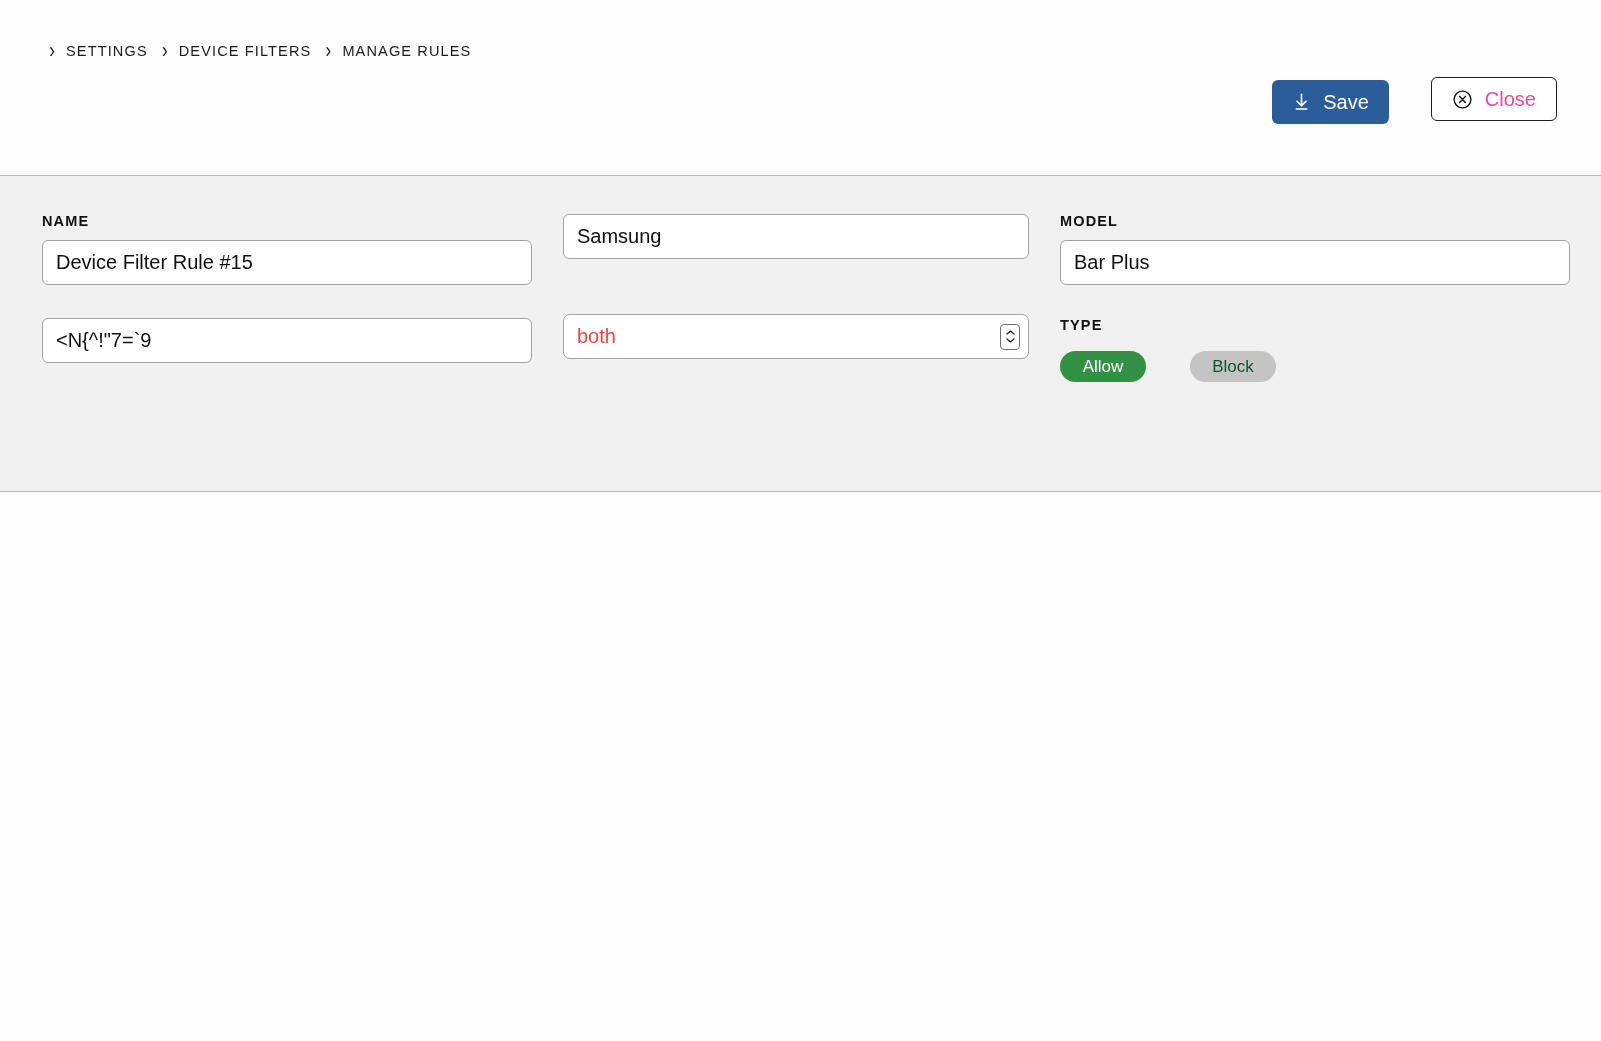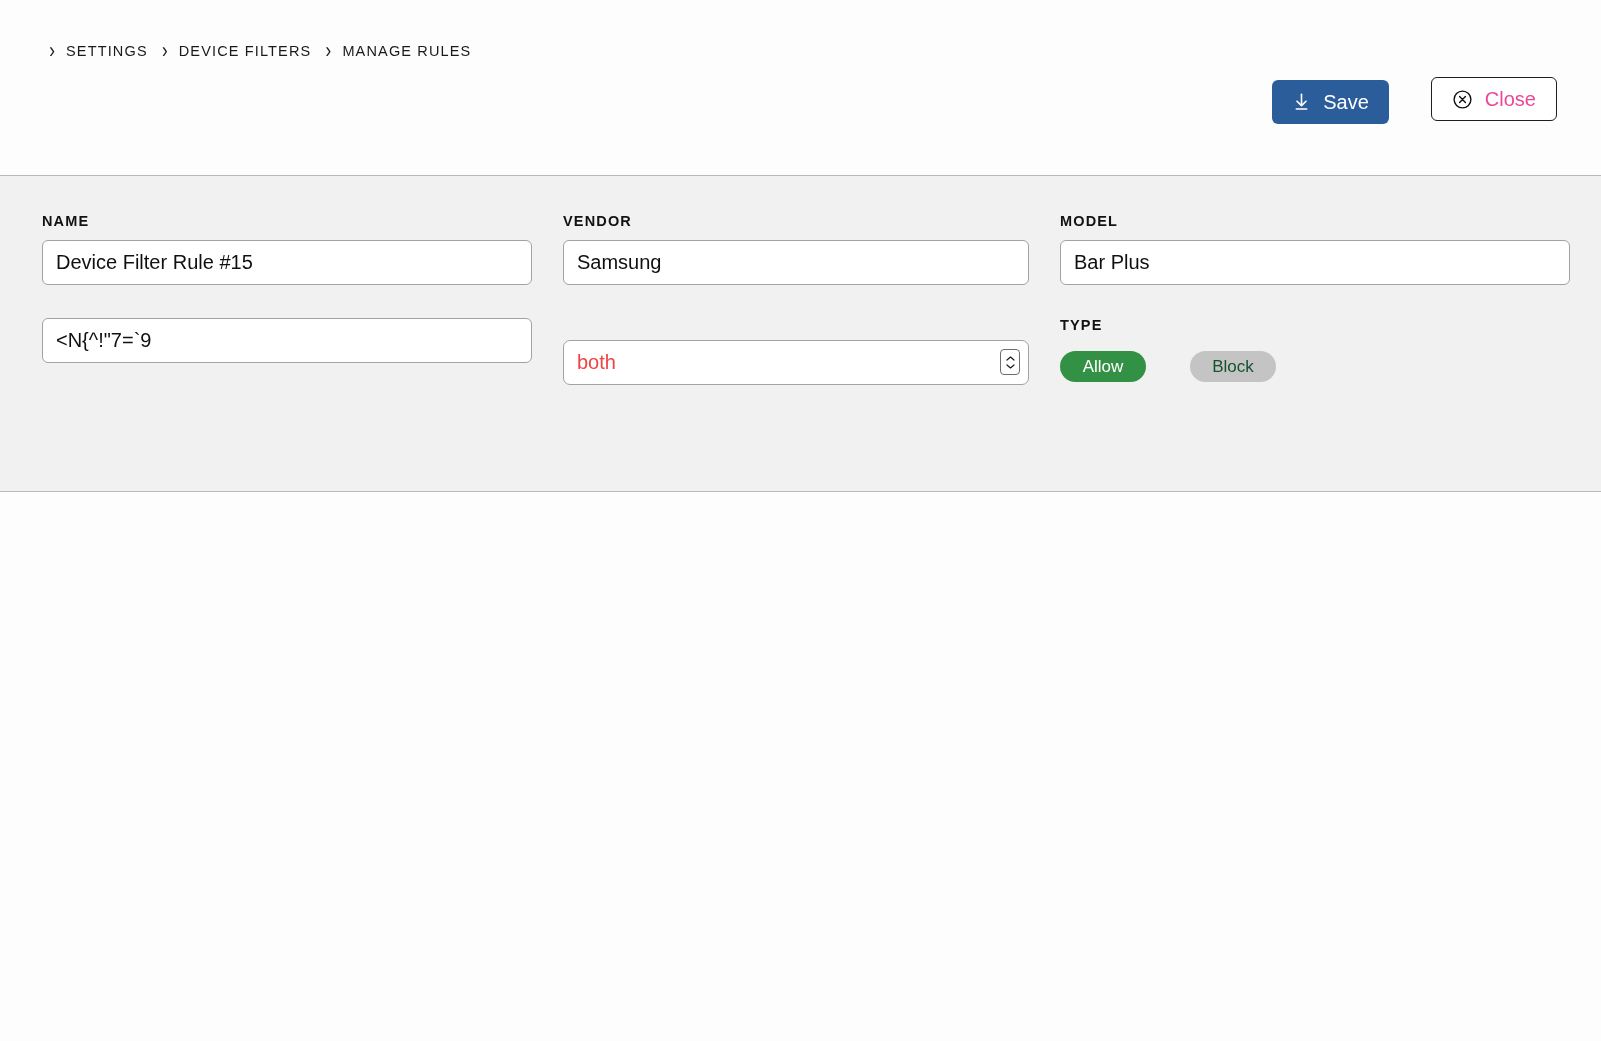--- a/index.html
+++ b/index.html
@@ -248,21 +248,20 @@
           <input class="text-input" type="text" value="Device Filter Rule #15" style="">
         </div>
         <div class="spacer-24"></div>
         <div class="field">
           <input class="text-input" type="text" value="&lt;N{^!&quot;7=`9" style="">
         </div>
       </div>
 
       <div class="col">
         <div class="field">
-          <div class="field-label">VENDOR</div>
           <input class="text-input" type="text" value="Samsung" style="">
         </div>
         <div class="spacer-28"></div>
         <div class="field">
           <div class="select-wrap">
             <div class="select-input">
               <span>both</span>
             </div>
             <div class="stepper">
               <svg width="9" height="5" viewBox="0 0 9 5" fill="none">

